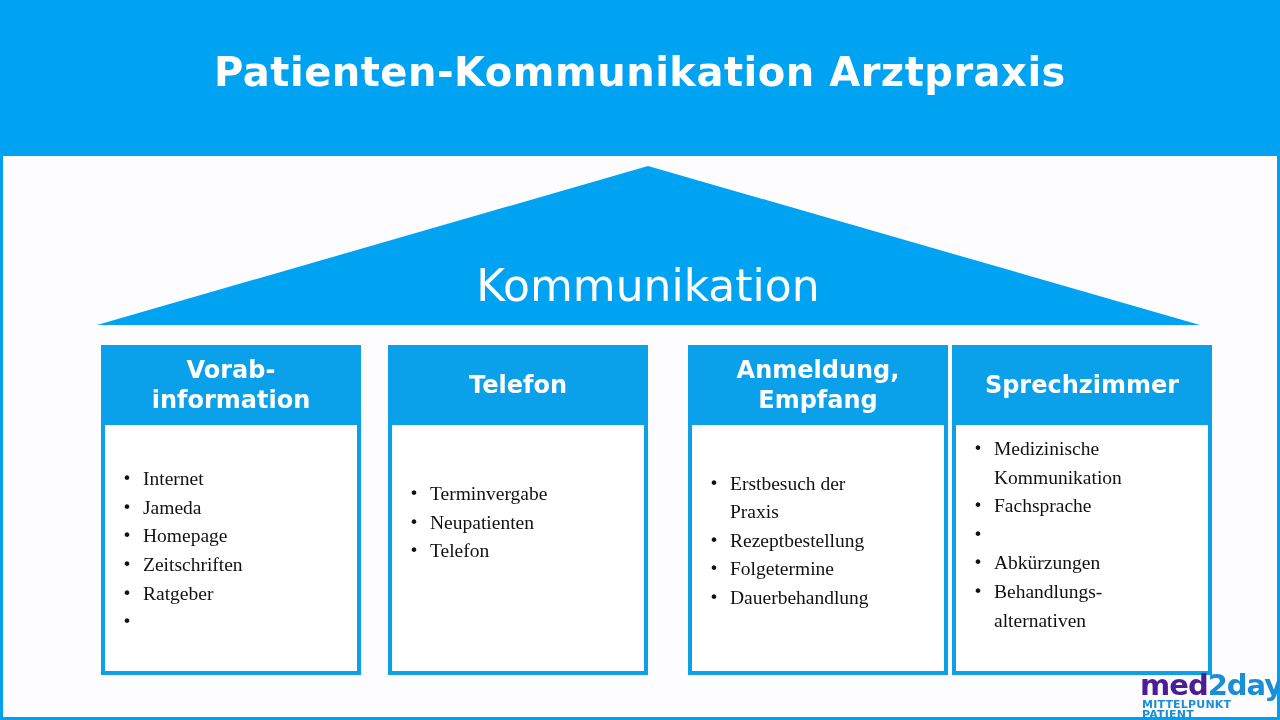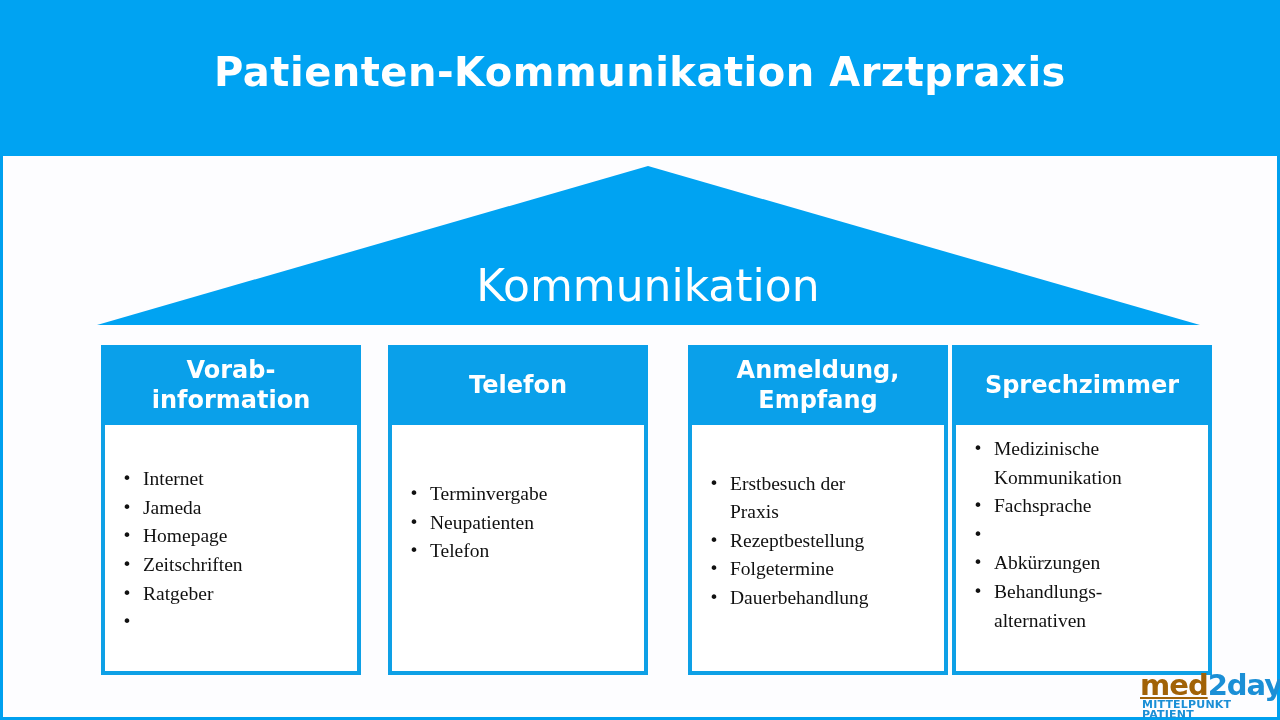--- a/index.html
+++ b/index.html
@@ -58,21 +58,21 @@
     .bullet { width: 32px; flex: none; text-align: center; font-size: 16px; }
     .item-text { white-space: pre-line; font-family: Liberation Serif, serif; }
     .logo {
       position: absolute; left: 1140px; top: 670px; width: 134px;
       text-align: right;
     }
     .logo-main {
       font-size: 29px; font-weight: bold; line-height: 30px; letter-spacing: -1px;
       font-family: "DejaVu Sans", sans-serif;
     }
-    .logo-med { color: #a16207; text-decoration: underline; }
+    .logo-med { color: #4c1d95; }
     .logo-2day { color: #1b8fd6; }
     .logo-sub {
       font-size: 11px; font-weight: bold; color: #1b8fd6; letter-spacing: 0.2px;
       line-height: 10px; text-align: left; padding-left: 2px;
       font-family: "DejaVu Sans", sans-serif;
     }
   </style>
 </head>
 <body>
 

